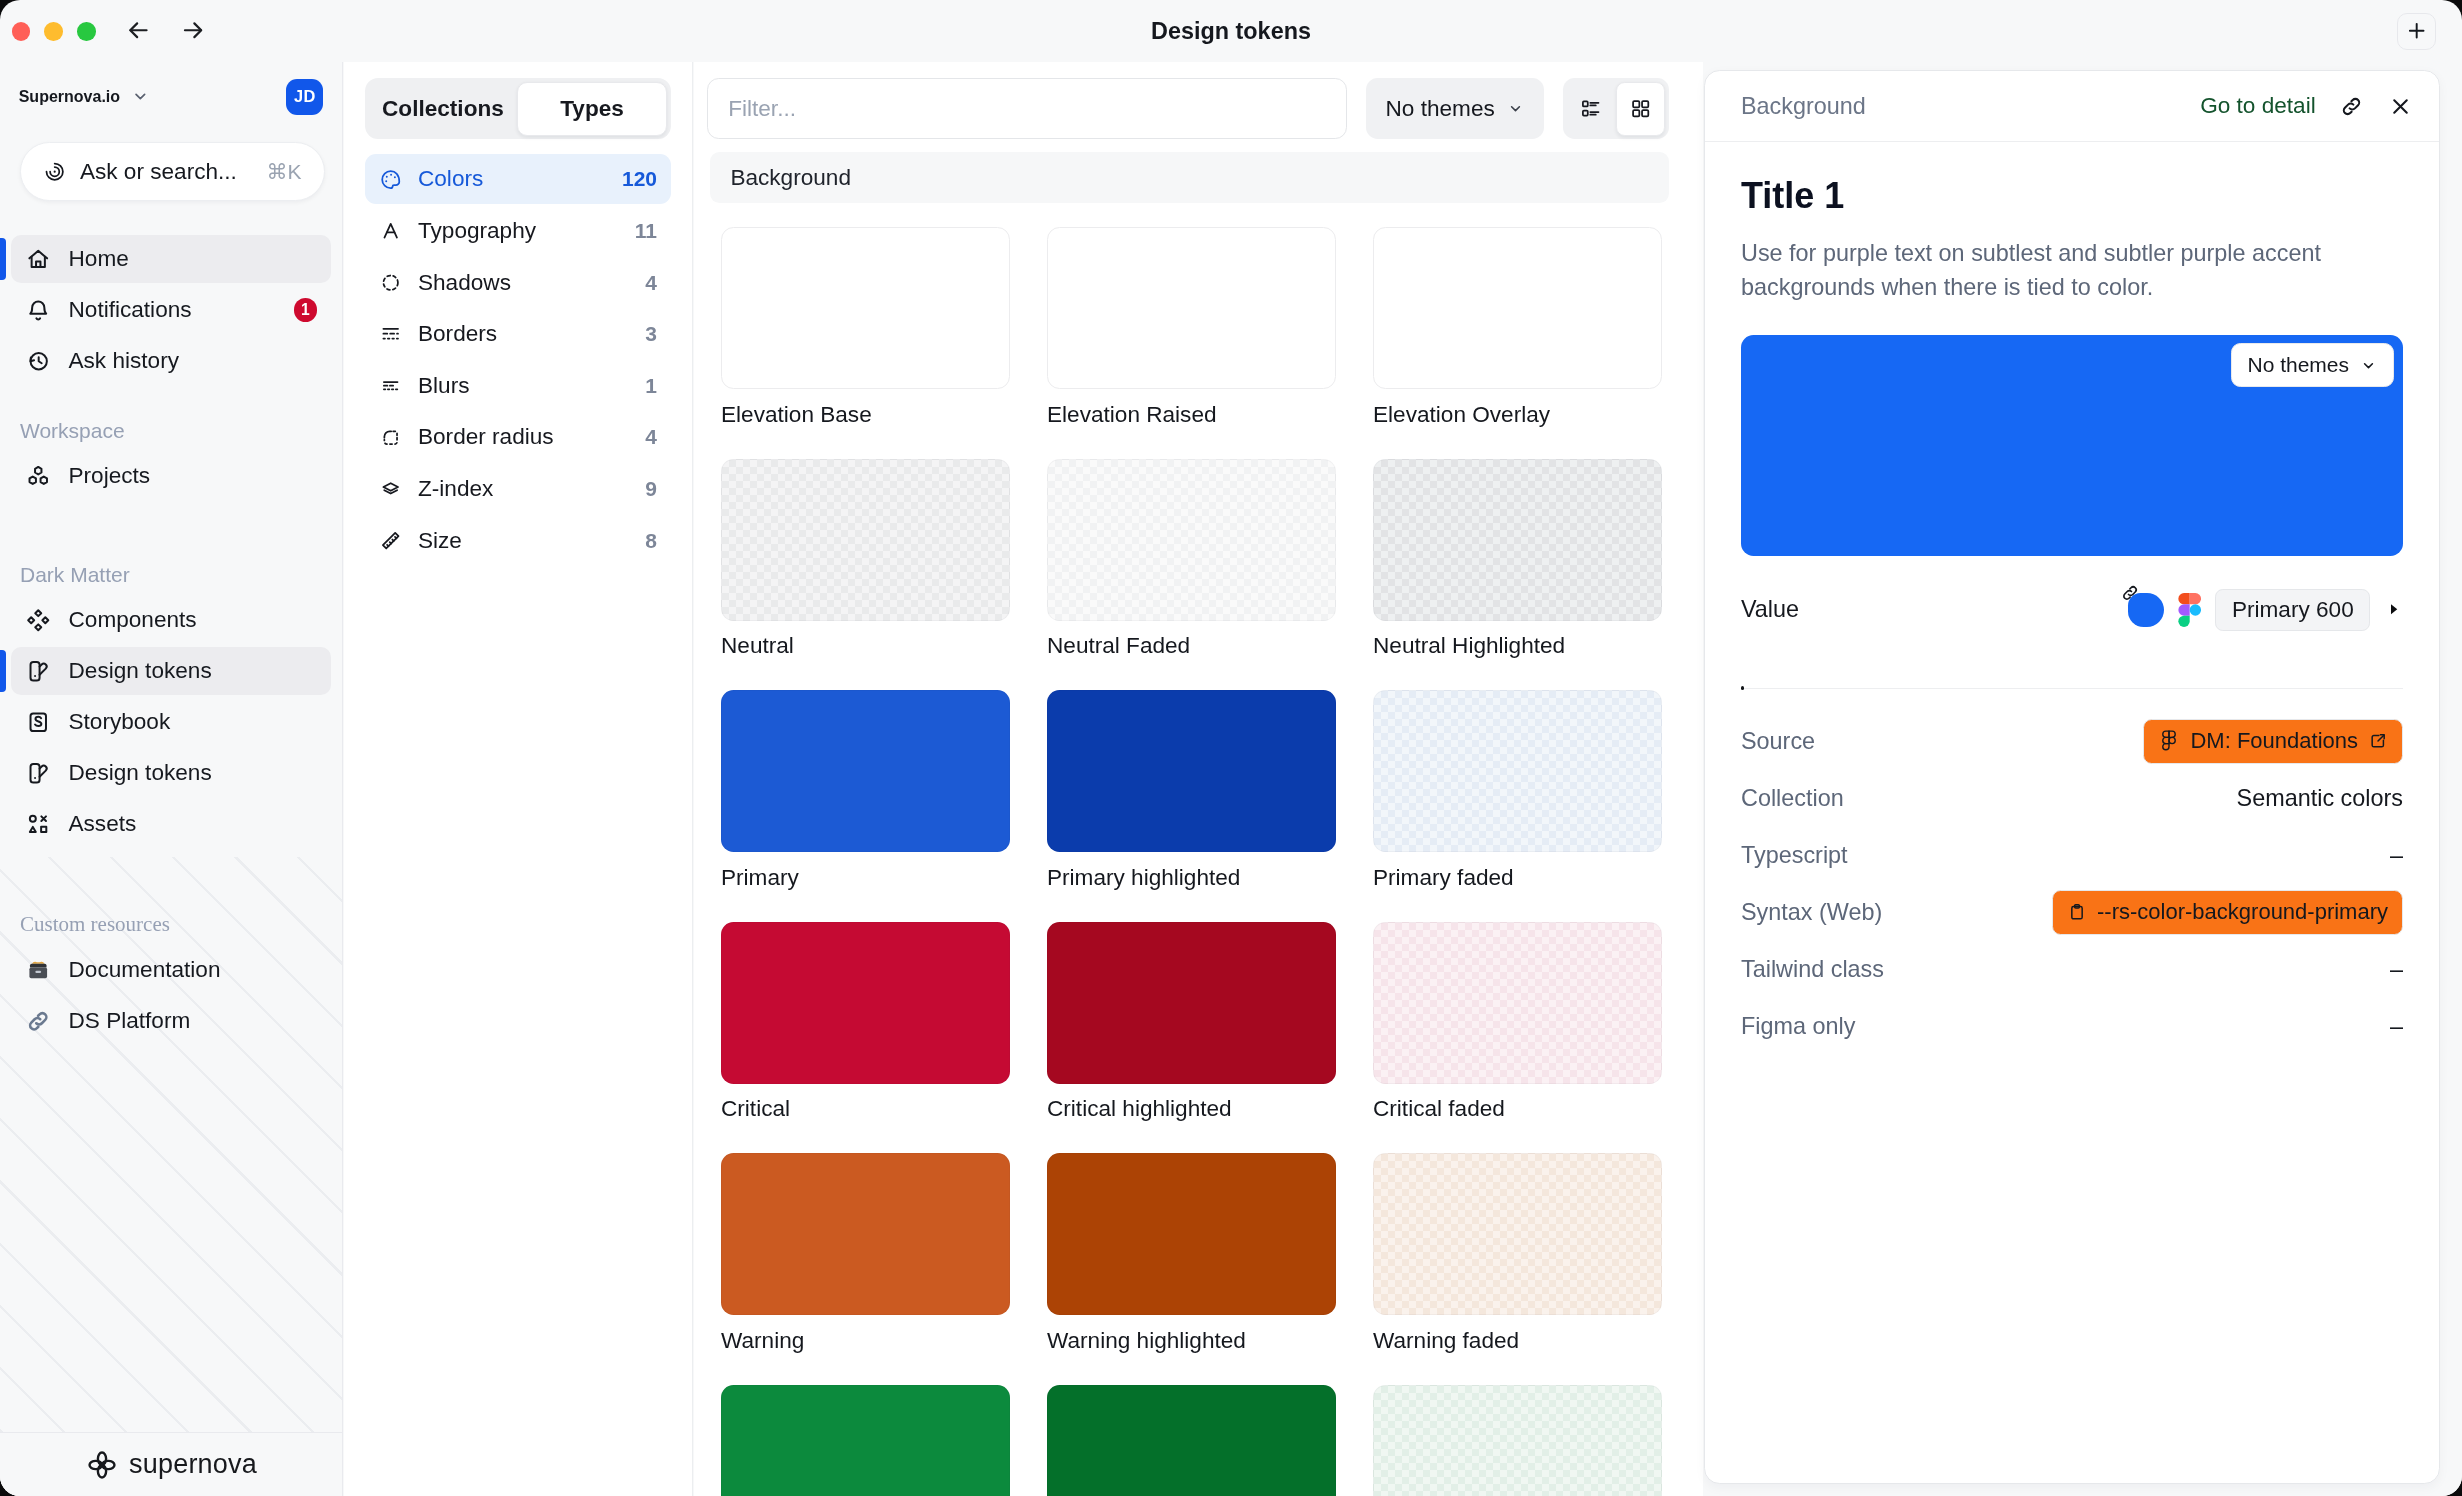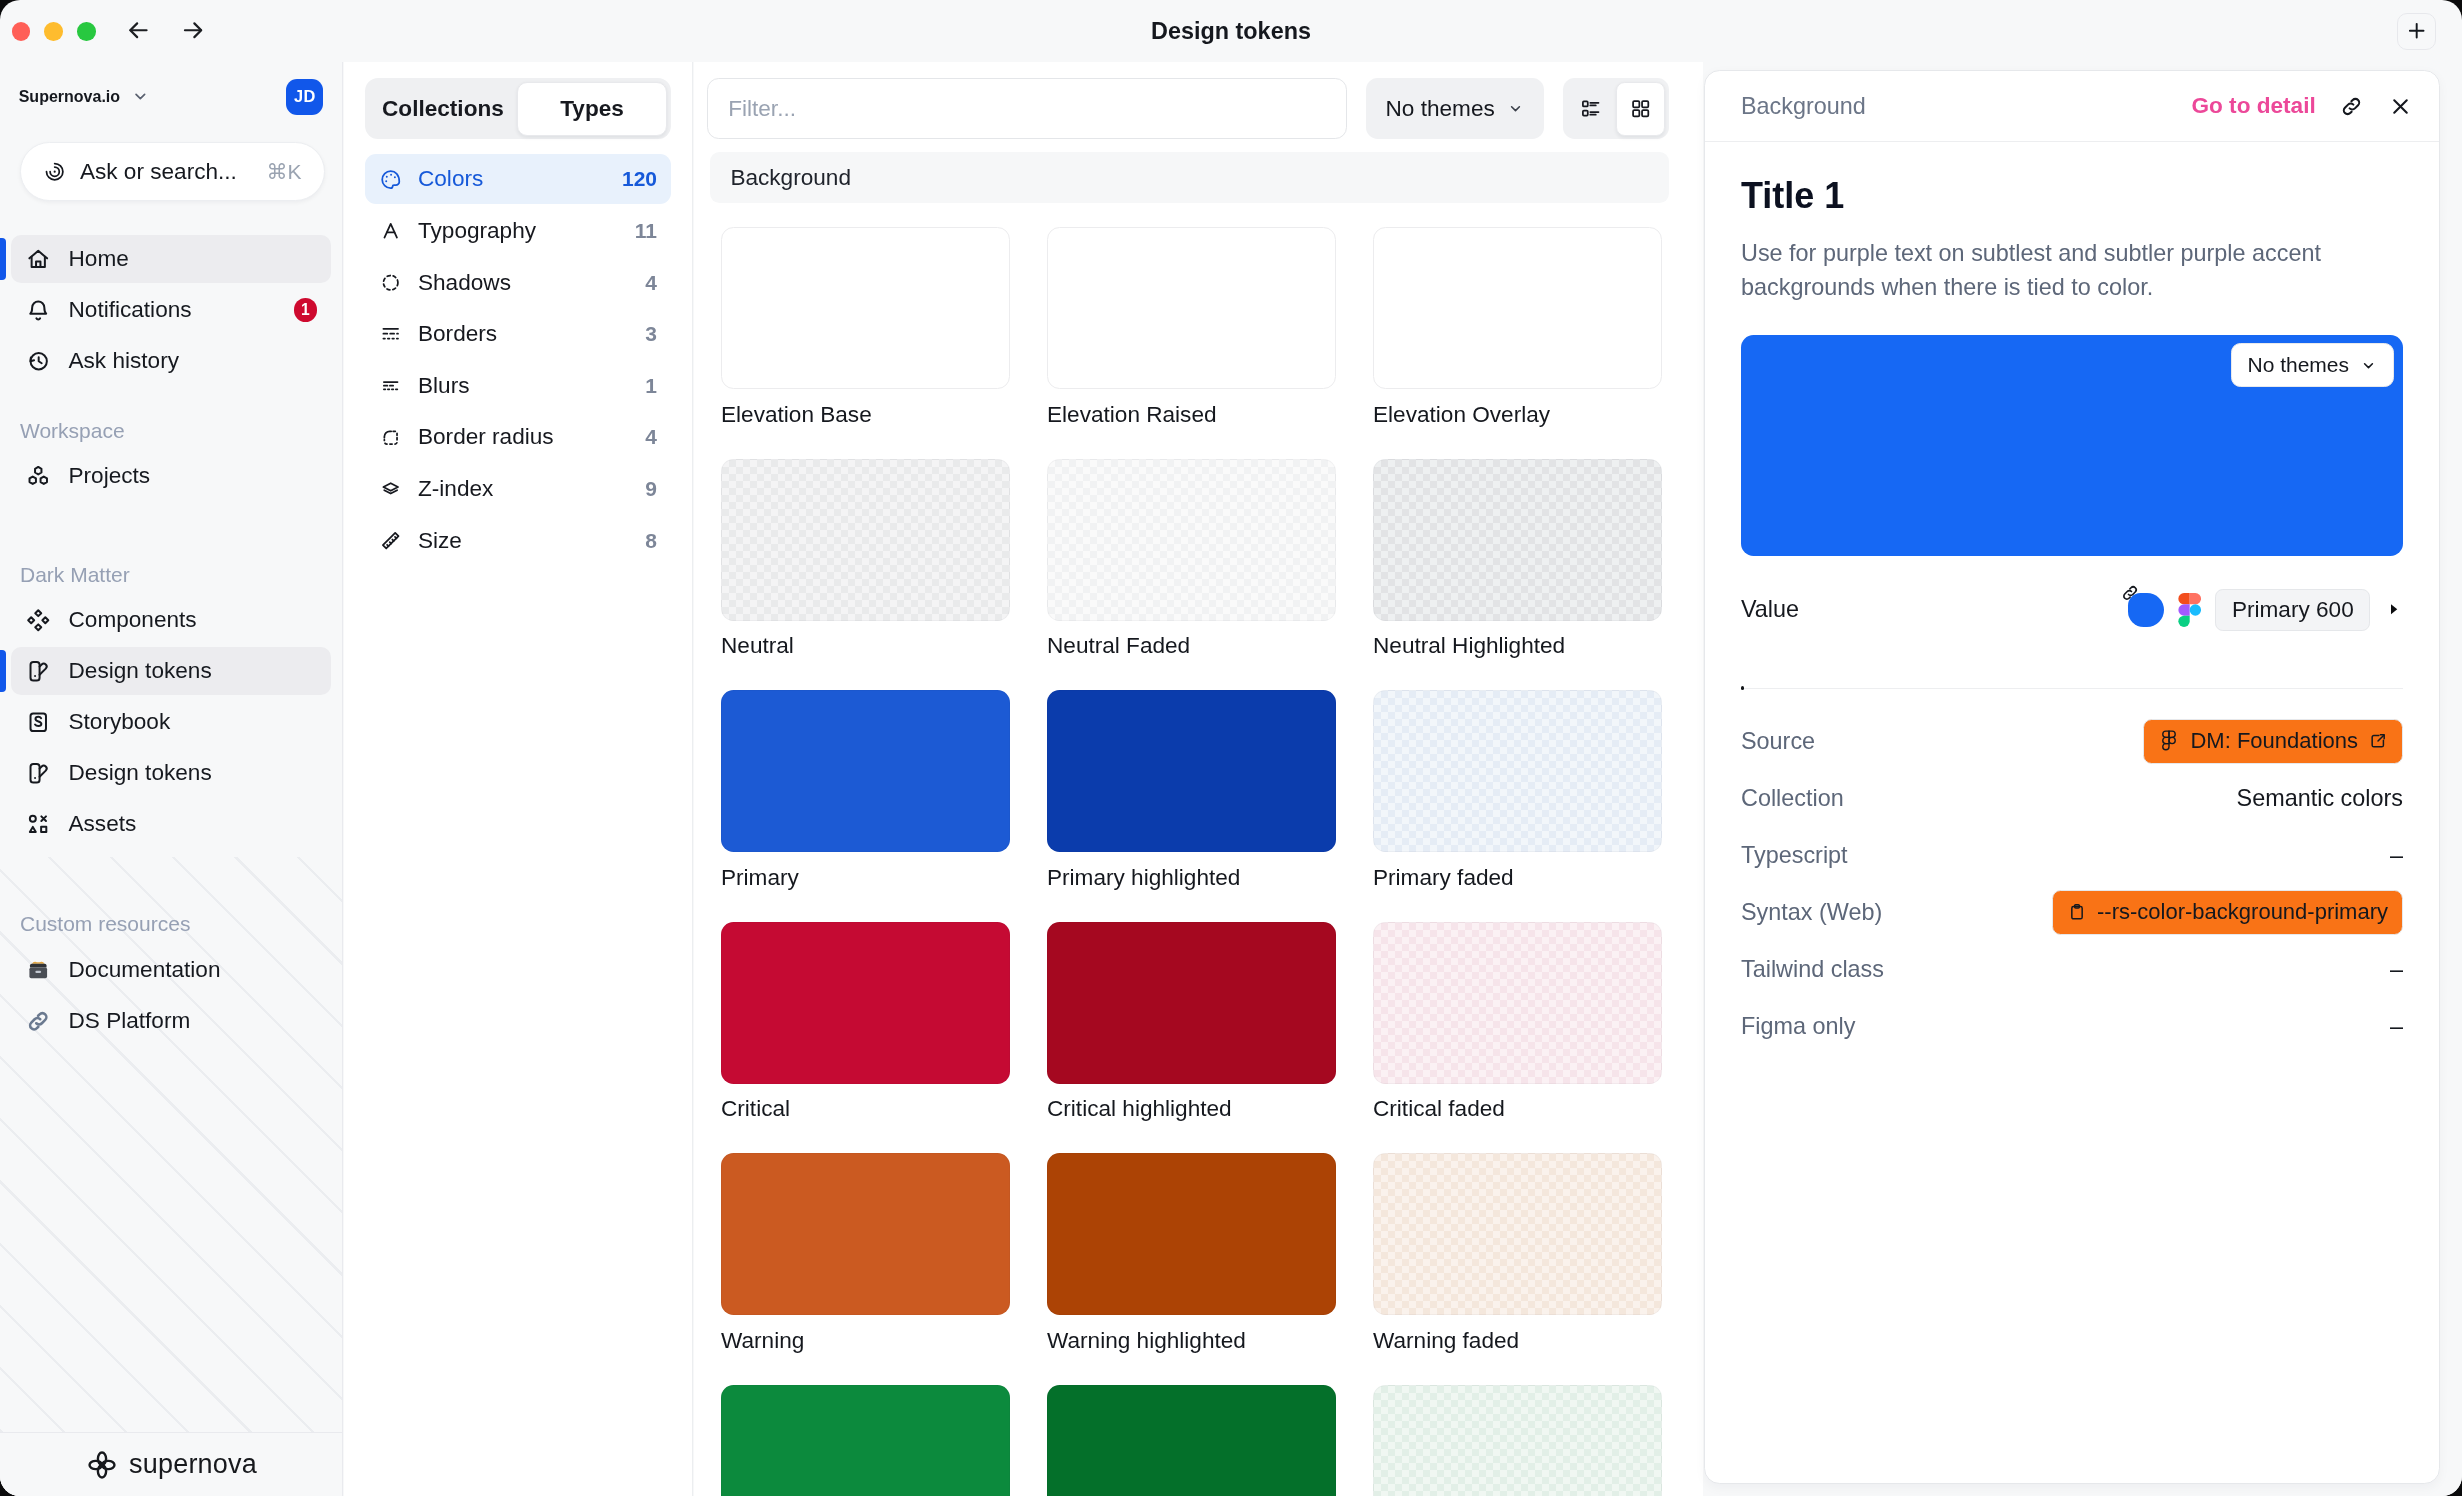--- a/index.html
+++ b/index.html
@@ -40,21 +40,21 @@
   .nav-block { position:absolute; left:11px; right:11px; top:173px; }
   .nav-item { position:relative; height:48px; margin-bottom:3.1px; border-radius:10px; display:flex; align-items:center; gap:17px; padding:0 14px; font-size:22.6px; font-weight:500; color:#16191f; }
   .nav-item .ic { color:#16191f; }
   .nav-item.active { background:#ececef; }
   .nav-item.active::before { content:""; position:absolute; left:-11px; top:3.1px; width:5.5px; height:42px; background:#1157ea; border-radius:0 3.9px 3.9px 0; }
   .nav-badge { margin-left:auto; min-width:23.4px; height:23.4px; padding:0 6.2px; border-radius:12.5px; background:#ce0a2f; color:#fff; font-size:15.6px; font-weight:700; display:flex; align-items:center; justify-content:center; }
   .nav-badge:empty { display:none; }
 
   .sec-ws { top:390px; } .sec-dm { top:534px; } .sec-cr { top:884px; }
   .sec-label { position:absolute; left:20px; font-size:21px; font-weight:500; color:#96a0b4; }
-  .lbl-ws { top:357px; } .lbl-dm { top:501px; } .lbl-cr { top:850px; }
+  .lbl-ws { top:357px; } .lbl-dm { top:501px; } .lbl-cr { top:850px;font-family:Liberation Serif, serif; }
 
   .sb-footer { position:absolute; left:0; right:0; bottom:0; height:64px; border-top:1.6px solid #e9eaee; background:#f7f8f9; display:flex; align-items:center; justify-content:center; gap:10px; color:#17191d; }
   .sb-footer .logo-text { font-size:27px; font-weight:500; letter-spacing:0.2px; }
 
   
   .types-panel { position:absolute; left:344px; top:62px; bottom:0; width:349px; background:#fff; border-right:1.6px solid #eceef0; padding:16.4px 21px 0 21px; }
   .seg-control { height:61px; background:#eff0f2; border-radius:13.2px; display:flex; padding:3.9px; }
   .seg { flex:1; border:none; background:transparent; border-radius:10px; font-size:22.6px; font-weight:600; color:#17191f; font-family:inherit; display:flex; align-items:center; justify-content:center; }
   .seg.active { background:#fff; border:0.8px solid #e8e9ec; box-shadow:0 1.6px 3.9px rgba(16,24,40,.07); }
   .type-list { margin-top:15px; }
@@ -81,21 +81,21 @@
   .cell-label { margin-top:12.5px; font-size:22.6px; color:#15181e; height:28px; }
   .swatch { width:289px; height:162px; border-radius:12.5px; border:1.6px solid rgba(17,24,39,0.04); }
   .kind-plain .swatch { background:#fff; border:1.6px solid #ececee; }
 
   
   .inspector-bg { position:absolute; left:1704px; top:62px; right:0; bottom:0; background:#f7f8f9; }
   .inspector { position:absolute; left:1704px; top:70px; width:736px; height:1414px; background:#fff; border:1.6px solid #e6e8eb; border-radius:15.6px; box-shadow:0 3.1px 11px rgba(16,24,40,.04); overflow:hidden; }
   .insp-header { height:71px; border-bottom:1.6px solid #edeef0; display:flex; align-items:center; padding:0 26.5px 0 36px; }
   .insp-header .htitle { font-size:23.4px; color:#6b7587; }
   .insp-actions { margin-left:auto; display:flex; align-items:center; gap:23.4px; color:#15181e; }
-  .detail-link { font-size:22.6px; font-weight:700; color:#ec4899; }
+  .detail-link { font-size:22.6px; font-weight:400; color:#14532d; }
   .insp-body { padding:33px 36px 0 36px; }
   .insp-title { font-size:36px; font-weight:700; color:#0c1120; }
   .insp-desc { margin-top:18.7px; font-size:23.4px; line-height:34px; color:#5d6779; max-width:647px; }
   .preview { margin-top:31px; height:221px; border-radius:12.5px; position:relative; }
   .preview-themes { position:absolute; top:8.6px; right:9.4px; height:44px; padding:0 15.6px; background:#fff; border:0.8px solid #e8e9ec; border-radius:9.4px; font-size:21px; font-weight:500; font-family:inherit; color:#15181e; display:flex; align-items:center; gap:11px; }
   .value-row { margin-top:33px; display:flex; align-items:center; }
   .value-label { font-size:23.4px; font-weight:500; color:#15181e; }
   .value-right { margin-left:auto; display:flex; align-items:center; gap:14px; }
   .value-dot { position:relative; width:36px; height:34px; border-radius:12.5px 17px 17px 15.6px; }
   .value-dot .ic { position:absolute; left:-7.8px; top:-10px; color:#15181e; }

